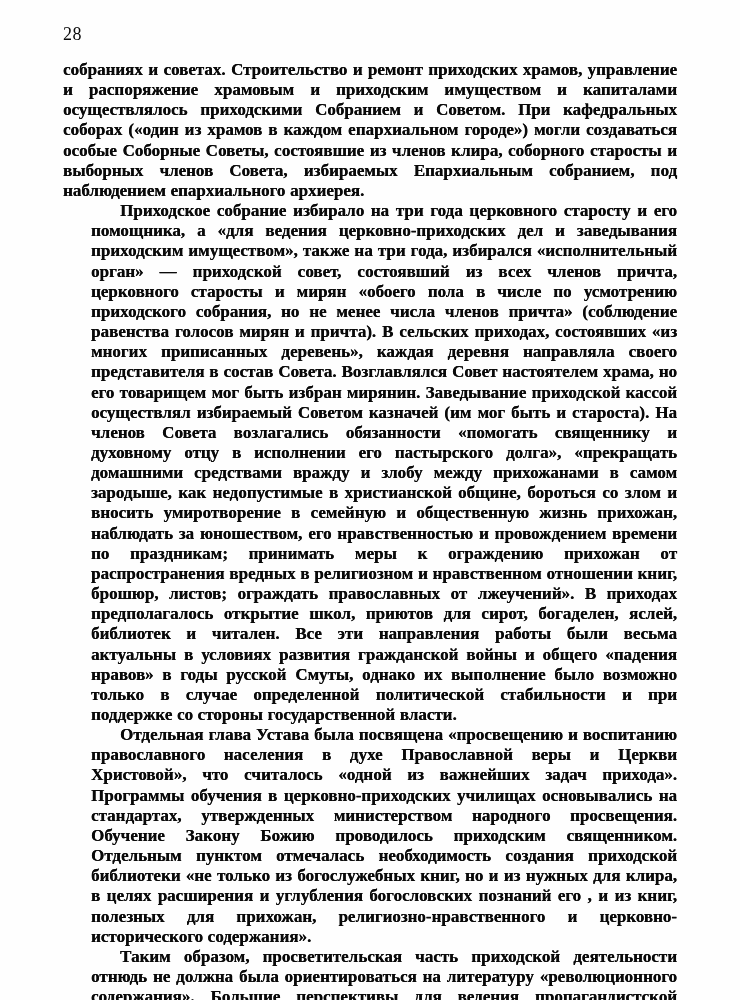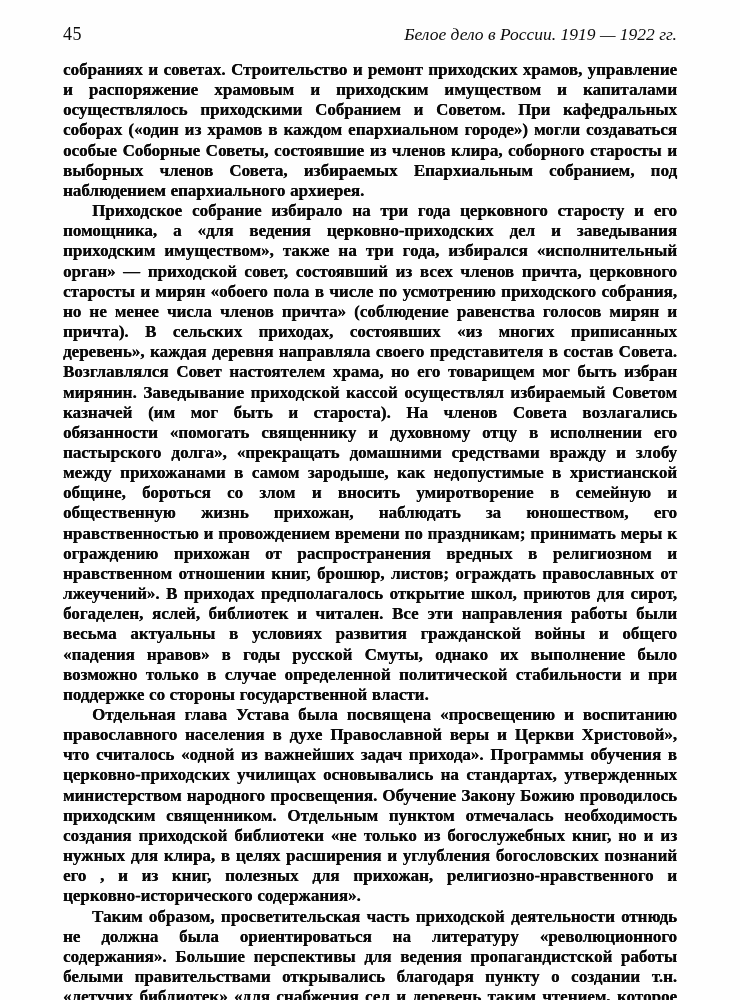--- a/index.html
+++ b/index.html
@@ -29,29 +29,28 @@
     font-size: 17.5px;
   }
   .body-text p {
     font-size: 17px;
     line-height: 20.15px;
     text-align: justify;
     word-spacing: 0.4px;
     text-shadow: 0.25px 0 0 #0a0a0a; 
     font-weight: bold;
   }
-  .body-text p.indent { text-indent: 29px; }
+  .body-text p.indent { text-indent: 29px; margin-left: 28px; }
 </style>
 </head>
 <body>
 
 <div class="page">
   <div class="header">
-    <span class="page-number">45</span>
-    <span class="running-title">Белое дело в России. 1919 — 1922 гг.</span>
+    <span class="page-number">28</span>
   </div>
   <div class="body-text">
     <p>собраниях и советах. Строительство и ремонт приходских храмов, управление и распоряжение храмовым и приходским имуществом и капиталами осуществлялось приходскими Собранием и Советом. При кафедральных соборах («один из храмов в каждом епархиальном городе») могли создаваться особые Соборные Советы, состоявшие из членов клира, соборного старосты и выборных членов Совета, избираемых Епархиальным собранием, под наблюдением епархиального архиерея.</p>
     <p class="indent">Приходское собрание избирало на три года церковного старосту и его помощника, а «для ведения церковно-приходских дел и заведывания приходским имуществом», также на три года, избирался «исполнительный орган» — приходской совет, состоявший из всех членов причта, церковного старосты и мирян «обоего пола в числе по усмотрению приходского собрания, но не менее числа членов причта» (соблюдение равенства голосов мирян и причта). В сельских приходах, состоявших «из многих приписанных деревень», каждая деревня направляла своего представителя в состав Совета. Возглавлялся Совет настоятелем храма, но его товарищем мог быть избран мирянин. Заведывание приходской кассой осуществлял избираемый Советом казначей (им мог быть и староста). На членов Совета возлагались обязанности «помогать священнику и духовному отцу в исполнении его пастырского долга», «прекращать домашними средствами вражду и злобу между прихожанами в самом зародыше, как недопустимые в христианской общине, бороться со злом и вносить умиротворение в семейную и общественную жизнь прихожан, наблюдать за юношеством, его нравственностью и провождением времени по праздникам; принимать меры к ограждению прихожан от распространения вредных в религиозном и нравственном отношении книг, брошюр, листов; ограждать православных от лжеучений». В приходах предполагалось открытие школ, приютов для сирот, богаделен, яслей, библиотек и читален. Все эти направления работы были весьма актуальны в условиях развития гражданской войны и общего «падения нравов» в годы русской Смуты, однако их выполнение было возможно только в случае определенной политической стабильности и при поддержке со стороны государственной власти.</p>
     <p class="indent">Отдельная глава Устава была посвящена «просвещению и воспитанию православного населения в духе Православной веры и Церкви Христовой», что считалось «одной из важнейших задач прихода». Программы обучения в церковно-приходских училищах основывались на стандартах, утвержденных министерством народного просвещения. Обучение Закону Божию проводилось приходским священником. Отдельным пунктом отмечалась необходимость создания приходской библиотеки «не только из богослужебных книг, но и из нужных для клира, в целях расширения и углубления богословских познаний его , и из книг, полезных для прихожан, религиозно-нравственного и церковно-исторического содержания».</p>
     <p class="indent">Таким образом, просветительская часть приходской деятельности отнюдь не должна была ориентироваться на литературу «революционного содержания». Большие перспективы для ведения пропагандистской работы белыми правительствами открывались благодаря пункту о создании т.н. «летучих библиотек» «для снабжения сел и деревень таким чтением, которое составляло потребность</p>
   </div>
 </div>
 
 </body></html>

